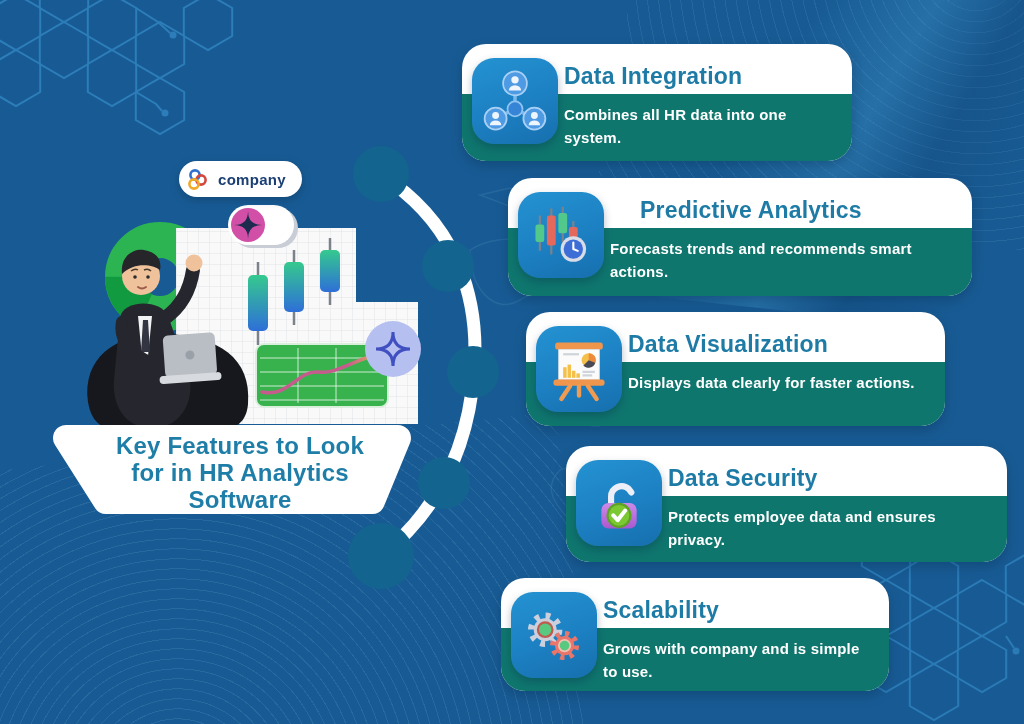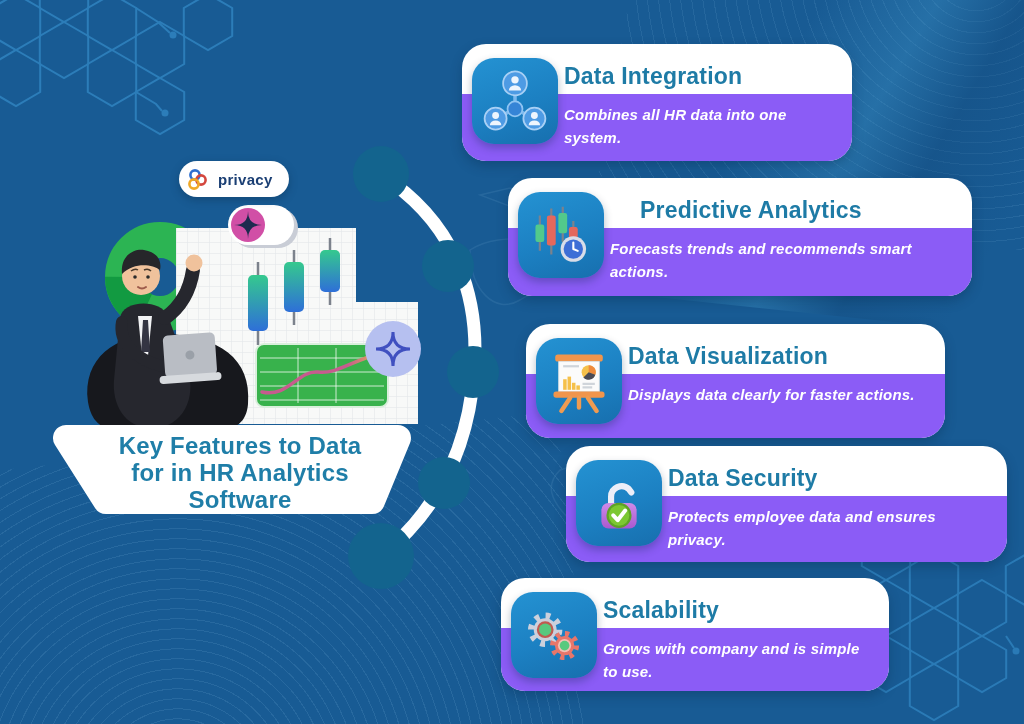--- a/index.html
+++ b/index.html
@@ -24,29 +24,29 @@
   .logo-text{font-size:15px;font-weight:bold;color:#1b3f74;letter-spacing:.3px;}
   
   .banner-text{position:absolute;left:62px;top:432px;width:356px;text-align:center;
     color:#1f7ea8;font-weight:bold;font-size:24px;line-height:27px;letter-spacing:.2px;}
   .banner-text span{display:block;}
   
   .card{position:absolute;background:#fff;border-radius:24px;overflow:hidden;
     box-shadow:0 5px 12px rgba(5,35,65,.28);}
   .card-head{height:50px;display:flex;align-items:flex-end;padding:0 14px 4px 102px;box-sizing:border-box;}
   .card-head h2{margin:0;font-size:23px;font-weight:bold;color:#1e7ba6;letter-spacing:.2px;white-space:nowrap;}
-  .card-body{position:absolute;left:0;right:0;top:50px;bottom:0;background:#8b5cf6;
-    padding:9px 14px 0 102px;box-sizing:border-box;font-style:italic;}
+  .card-body{position:absolute;left:0;right:0;top:50px;bottom:0;background:#0f766e;
+    padding:9px 14px 0 102px;box-sizing:border-box;}
   .card-body p{margin:0;color:#fff;font-weight:bold;font-size:15px;line-height:23px;letter-spacing:.2px;}
   .icon-tile{position:absolute;left:10px;top:14px;width:86px;height:86px;border-radius:22px;
     background:linear-gradient(160deg,#2492d2 0%,#1c80c2 55%,#176fae 100%);
     box-shadow:0 4px 8px rgba(5,35,65,.30);display:flex;align-items:center;justify-content:center;}
   #card1{left:462px;top:44px;width:390px;height:117px;}
   #card2{left:508px;top:178px;width:434px;height:118px;padding-left:30px;}
-  #card3{left:526px;top:324px;width:419px;height:114px;}
+  #card3{left:526px;top:312px;width:419px;height:114px;}
   #card4{left:523px;top:446px;width:441px;height:116px;margin-left:43px;}
   #card5{left:463px;top:578px;width:388px;height:113px;margin-left:38px;}
 </style>
 </head>
 <body>
 
 <div id="stage">
 
   <div class="waves-tr"></div>
   <div class="waves-bl"></div>
@@ -189,28 +189,28 @@
     </g>
   </svg>
 
   <div class="logo-pill">
     <svg width="27" height="27" viewBox="0 0 27 27">
       <circle cx="13.5" cy="13.5" r="13" fill="#fff"></circle>
       <circle cx="11" cy="9" r="4.6" fill="none" stroke="#2e6fd0" stroke-width="2.6"></circle>
       <circle cx="17" cy="14" r="4.6" fill="none" stroke="#d4473e" stroke-width="2.6"></circle>
       <circle cx="10" cy="18" r="4.6" fill="none" stroke="#f0a928" stroke-width="2.6"></circle>
     </svg>
-    <span class="logo-text">privacy</span>
+    <span class="logo-text">company</span>
   </div>
 
   <svg class="abs" style="left:0;top:0" width="460" height="560" viewBox="0 0 460 560">
     <path d="M66,438 L398,438 L372,501 L106,501 Z" fill="#ffffff" stroke="#ffffff" stroke-width="26" stroke-linejoin="round"></path>
   </svg>
   <div class="banner-text">
-    <span>Key Features to Data</span>
+    <span>Key Features to Look</span>
     <span>for in HR Analytics</span>
     <span>Software</span>
   </div>
 
   <div class="card" id="card1">
     <div class="card-head">
         <h2>Data Integration</h2>
       </div>
     <div class="card-body">
         <p>Combines all HR data into one system.</p>

